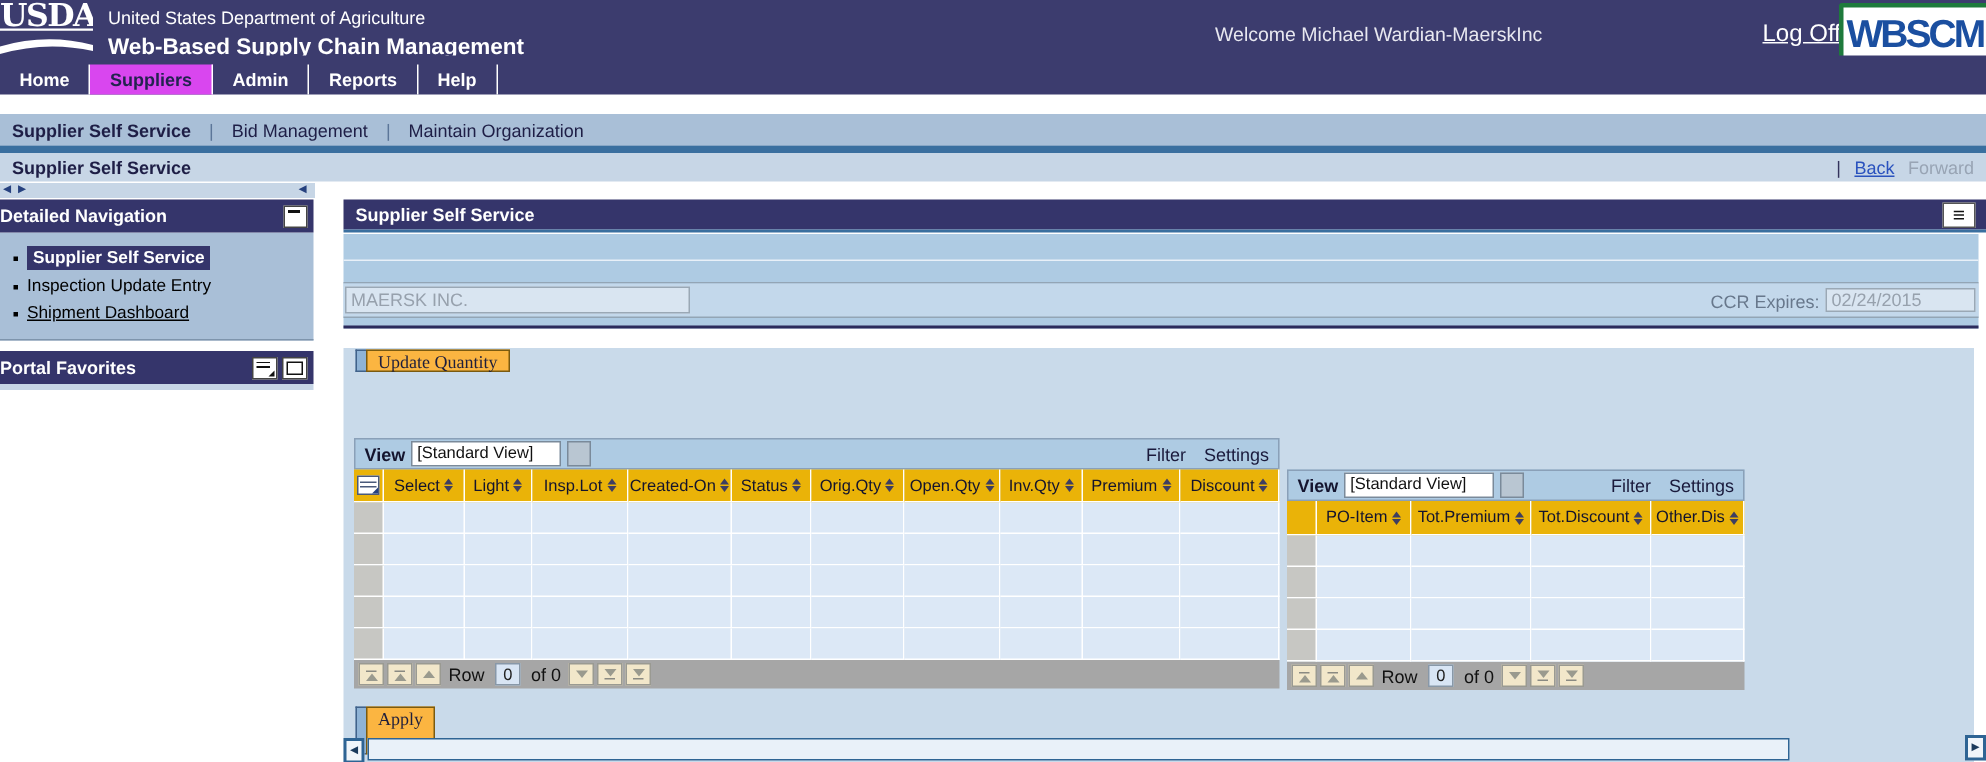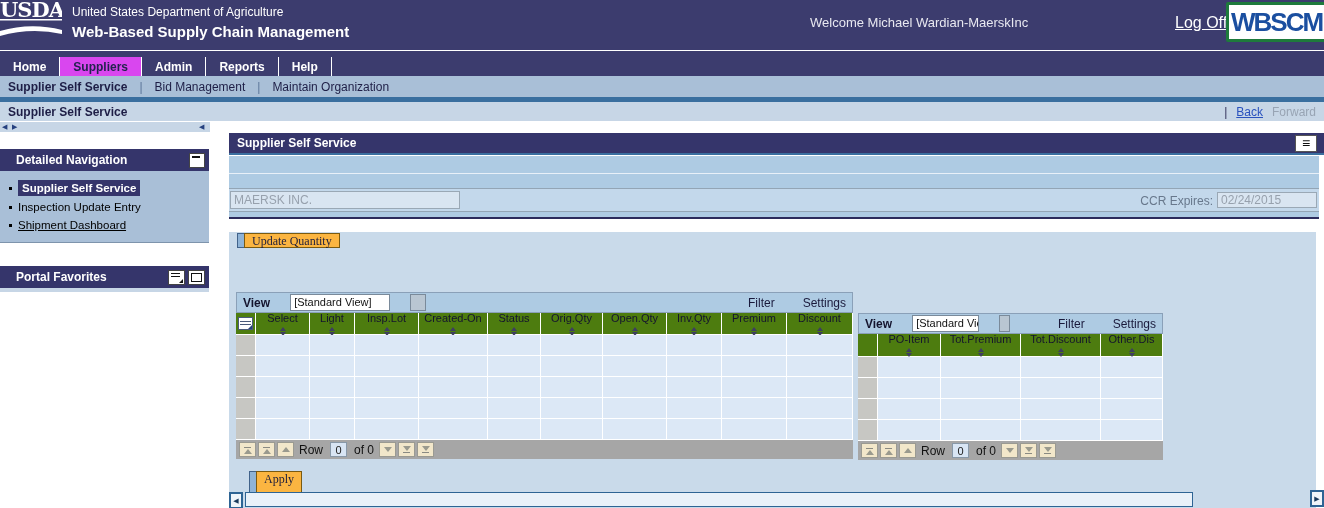--- a/index.html
+++ b/index.html
@@ -10,21 +10,21 @@
   .top-header{position:absolute;left:0;top:0;width:1324px;height:50px;background:#3C3C6E;}
   .agency{position:absolute;left:72px;top:5px;color:#fff;font-size:12px;}
   .app-title{position:absolute;left:72px;top:23px;color:#fff;font-size:15px;font-weight:bold;}
   .welcome{position:absolute;left:810px;top:15px;color:#E8E8F0;font-size:13px;}
   .logoff{position:absolute;left:1175px;top:14px;color:#fff;font-size:16px;text-decoration:underline;cursor:pointer;}
   .wbscm{position:absolute;right:-8px;top:2px;width:100px;height:34px;background:#fff;
          border:3px solid #1E7A3C;border-radius:2px;display:flex;align-items:center;overflow:hidden;}
   .wbscm span{color:#1B4FA0;font-size:26px;font-weight:bold;letter-spacing:-2px;padding-left:2px;}
 
   
-  .tab-bar{position:absolute;left:0;top:51px;width:1324px;height:26px;background:#3C3C6E;}
+  .tab-bar{position:absolute;left:0;top:37px;width:1324px;height:26px;background:#3C3C6E;}
   .tabs{position:absolute;left:0;bottom:0;display:flex;}
   .tab{height:20px;line-height:20px;padding:0 13px;color:#fff;font-size:12px;font-weight:bold;
        border-right:1px solid #fff;cursor:pointer;}
   .tab.active{background:#d946ef;color:#23234F;}
 
   
   .subnav{position:absolute;left:0;top:76px;width:1324px;height:21px;background:#A9BFD7;
           display:flex;align-items:center;font-size:12px;color:#1E1E46;}
   .subnav .item{padding:0 12px;cursor:pointer;}
   .subnav .item.active{font-weight:bold;padding-left:8px;}
@@ -39,21 +39,21 @@
   .bc-back{color:#2A52BE;text-decoration:underline;cursor:pointer;}
   .bc-fwd{color:#98A4B4;}
 
   
   .nav-strip{position:absolute;left:0;top:122px;width:210px;height:10px;background:#C7D6E6;}
   .strip-arrow{position:absolute;top:0;font-size:7px;color:#26417F;cursor:pointer;line-height:10px;}
 
   
   .sidebar{position:absolute;left:0;top:133px;width:209px;}
   .sb-header{height:22px;background:#35356B;color:#fff;font-size:12px;font-weight:bold;
-             line-height:22px;padding-left:16px;position:relative;margin-top:16px;}
+             line-height:22px;padding-left:0;position:relative;}
   .min-box{position:absolute;right:4px;top:4px;width:14px;height:13px;background:#fff;
            border:1px solid #444;cursor:pointer;}
   .min-box::before{content:"";position:absolute;left:2px;top:2px;width:8px;height:2px;background:#111;}
   .sb-panel{background:#A9BFD7;padding:7px 0 8px 0;border-bottom:1px solid #7E94AC;}
   .sb-item{display:flex;align-items:center;gap:6px;padding:2px 6px 2px 9px;font-size:11.5px;
            color:#000;cursor:pointer;line-height:14px;}
   .bullet{width:3px;height:3px;background:#000;flex:none;}
   .sb-item .sel{background:#35356B;color:#fff;font-weight:bold;padding:1px 4px;}
   .sb-item .und{text-decoration:underline;}
   .pf-icons{position:absolute;right:4px;top:4px;display:flex;gap:3px;}
@@ -85,43 +85,43 @@
   .ccr-input{right:2px;top:3px;width:100px;height:16px;}
 
   .m-bg{position:absolute;left:0;top:99px;right:8px;bottom:0;background:#C9DAEA;}
 
   
   .btn-row{position:absolute;display:flex;align-items:stretch;height:15px;font-family:Liberation Serif, serif;}
   .btn-accent{width:6px;background:#8FB3D6;border:1px solid #41628A;border-right:none;}
   .btn-orange{background:#FBB541;border:1px solid #7A5A10;color:#1E1E3C;font-size:12px;
               line-height:14px;padding:0 7px;cursor:pointer;white-space:nowrap;}
   .upd-row{left:8px;top:1px;}
-  .apply-row{left:20px;top:239px;height:32px;}
+  .apply-row{left:8px;top:239px;height:32px;}
 
   .qm-band{position:absolute;left:0;top:26px;right:0;height:20px;background:#BCD1E5;
            font-size:12px;font-weight:bold;color:#14142E;line-height:20px;padding-left:8px;box-sizing:border-box;}
 
   
   .tbl{position:absolute;}
   .t1{left:7px;top:60px;width:617px;}
   .t2{left:629px;top:81px;width:305px;}
   .viewbar{height:21px;background:#AECBE3;border:1px solid #8AA0B8;box-sizing:border-box;
-           display:flex;align-items:center;padding:0 6px;gap:20px;}
+           display:flex;align-items:center;padding:0 6px;gap:4px;}
   .vlabel{font-size:12px;font-weight:bold;color:#14142E;}
   .selbox{width:92px;height:15px;background:#fff;border:1px solid #7A8A9A;font-size:11px;
           line-height:15px;padding:0 3px;color:#111;overflow:hidden;white-space:nowrap;cursor:pointer;}
   .selbtn{width:16px;height:17px;background:#B9C6D2;border:1px solid #7A8A9A;display:flex;
           align-items:center;justify-content:center;cursor:pointer;box-sizing:border-box;}
   .spacer{flex:1;}
   .link{font-size:12px;color:#1A1A3C;cursor:pointer;margin-left:8px;}
 
   .thead{display:flex;}
-  .hc{height:22px;background:#4d7c0f;border-right:1px solid #fff;border-bottom:1px solid #fff;
+  .hc{height:22px;background:#eab308;border-right:1px solid #fff;border-bottom:1px solid #fff;
       box-sizing:border-box;display:flex;align-items:center;justify-content:center;gap:3px;
-      font-size:11px;color:#14142E;cursor:pointer;flex-direction:column;}
+      font-size:11px;color:#14142E;cursor:pointer;}
   .t2 .hc{height:23px;}
   .sort{display:inline-flex;flex-direction:column;gap:1px;cursor:pointer;}
   .tri-u{width:0;height:0;border-left:3px solid transparent;border-right:3px solid transparent;
          border-bottom:4px solid #3E3E60;}
   .tri-d{width:0;height:0;border-left:3px solid transparent;border-right:3px solid transparent;
          border-top:4px solid #3E3E60;}
   .tr{display:flex;}
   .td{height:21px;background:#DCE8F6;border-right:1px solid #fff;border-bottom:1px solid #fff;box-sizing:border-box;}
   .td.selcell{background:#C7C7C3;cursor:pointer;}
   .t1 .c0{width:20px}.t1 .c1{width:54px}.t1 .c2{width:45px}.t1 .c3{width:64px}.t1 .c4{width:69px}

